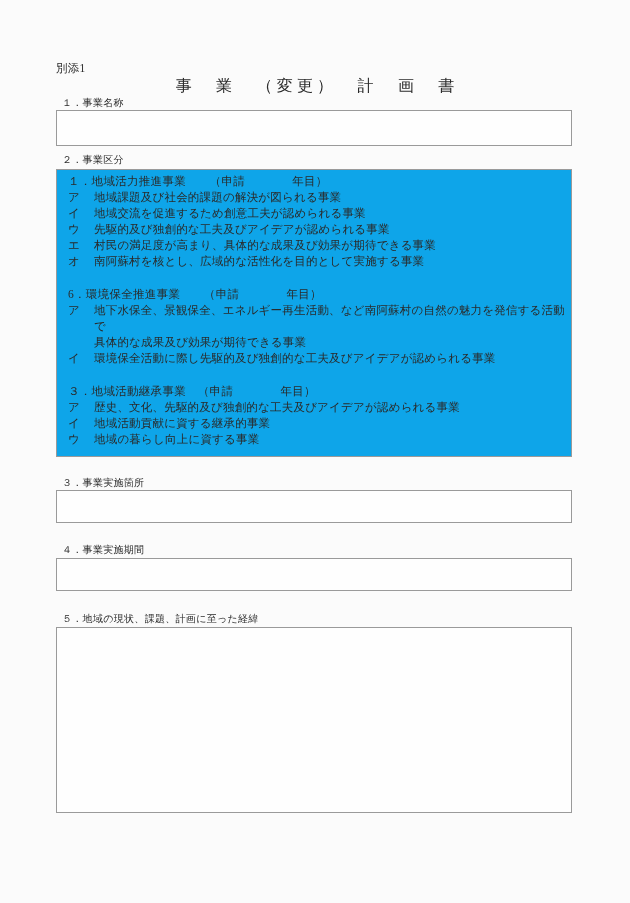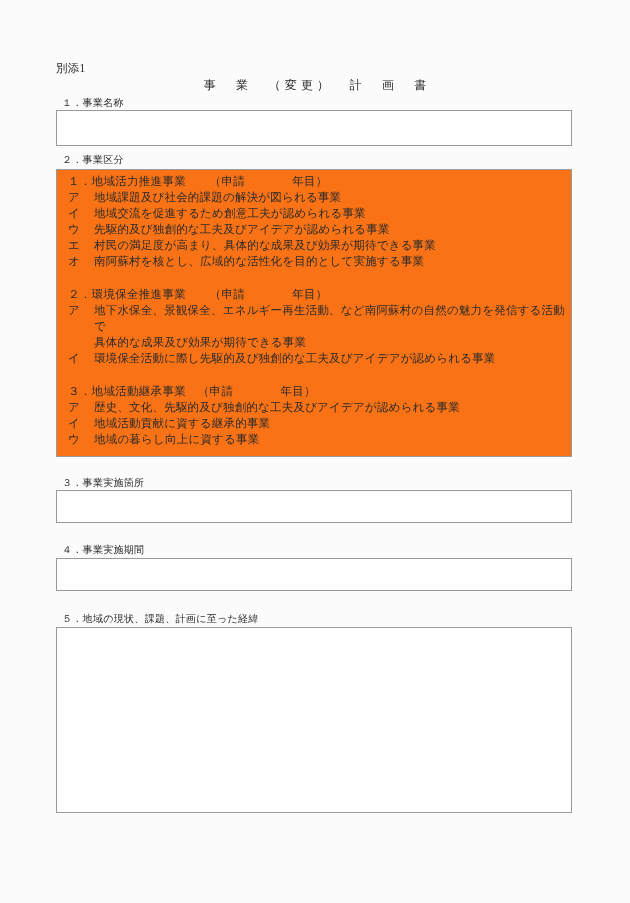--- a/index.html
+++ b/index.html
@@ -35,21 +35,21 @@
     letter-spacing: 0.2px;
     white-space: nowrap;
   }
 
   .doc-title {
     position: absolute;
     left: 0;
     top: 78px;
     width: 630px;
     text-align: center;
-    font-size: 12px;
+    font-size: 16px;
     line-height: 15px;
     letter-spacing: 4.2px;
     text-indent: 4.2px;
     white-space: nowrap;
   }
 
   
   .sec-head {
     position: absolute;
     font-size: 10px;
@@ -70,21 +70,21 @@
 
   
   .cat-box {
     position: absolute;
     left: 56px;
     top: 169px;
     width: 516px;
     height: 288px;
     box-sizing: border-box;
     border: 1px solid #9a9a9a;
-    background: #f97316;
+    background: #0ea5e9;
     padding: 3px 0 0 0;
     overflow: hidden;
   }
 
   .cat-group {
     margin: 0;
   }
   .cat-group + .cat-group {
     margin-top: 17px;
   }
@@ -154,21 +154,21 @@
         <span class="cat-marker">エ</span>
         <span class="cat-text"><span>村民の満足度が高まり、具体的な成果及び効果が期待できる事業</span></span>
       </div>
       <div class="cat-item">
         <span class="cat-marker">オ</span>
         <span class="cat-text"><span>南阿蘇村を核とし、広域的な活性化を目的として実施する事業</span></span>
       </div>
     </div>
 
     <div class="cat-group">
-      <div class="cat-title">２．環境保全推進事業　　（申請　　　　年目）</div>
+      <div class="cat-title">6．環境保全推進事業　　（申請　　　　年目）</div>
       <div class="cat-item">
         <span class="cat-marker">ア</span>
         <span class="cat-text">
           <span>地下水保全、景観保全、エネルギー再生活動、など南阿蘇村の自然の魅力を発信する活動で</span>
           <span class="cont">具体的な成果及び効果が期待できる事業</span>
         </span>
       </div>
       <div class="cat-item">
         <span class="cat-marker">イ</span>
         <span class="cat-text"><span>環境保全活動に際し先駆的及び独創的な工夫及びアイデアが認められる事業</span></span>

